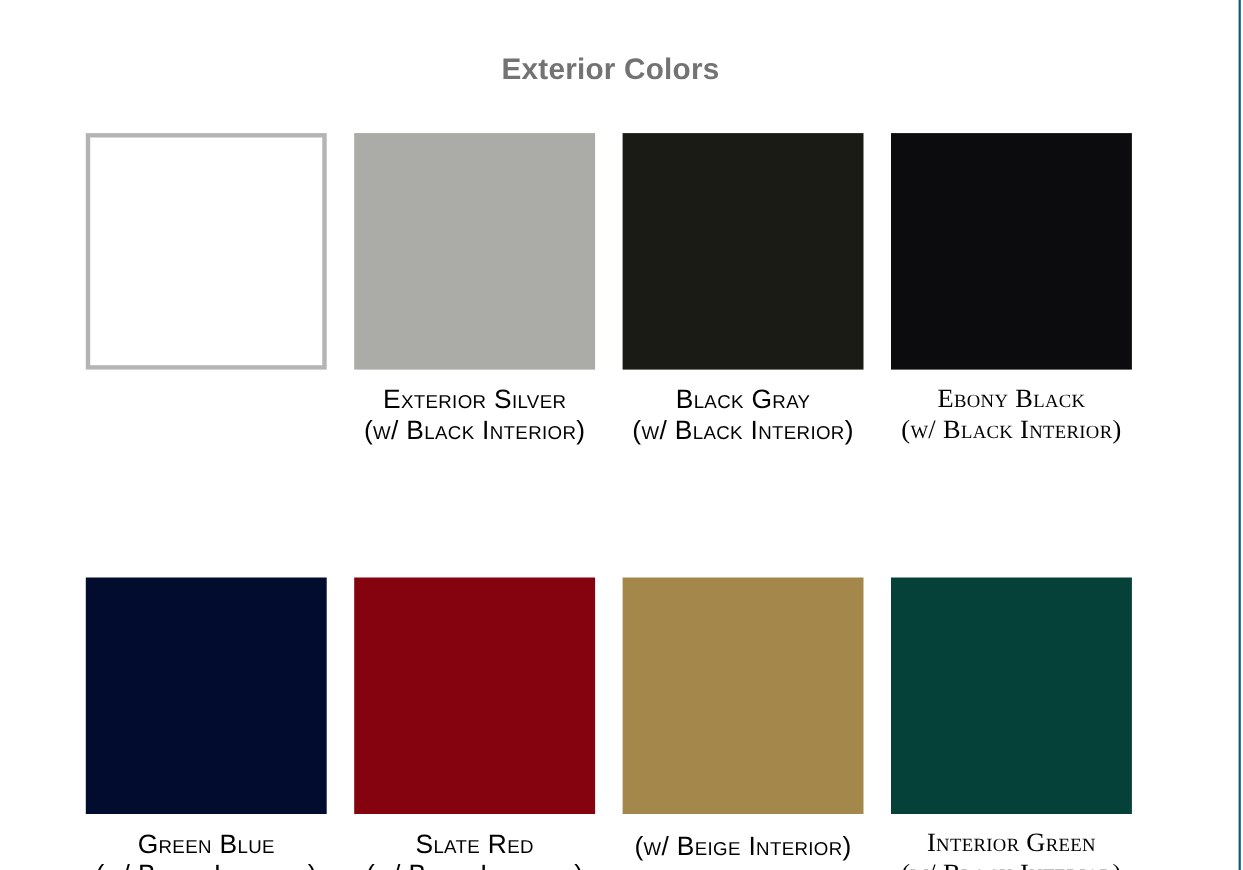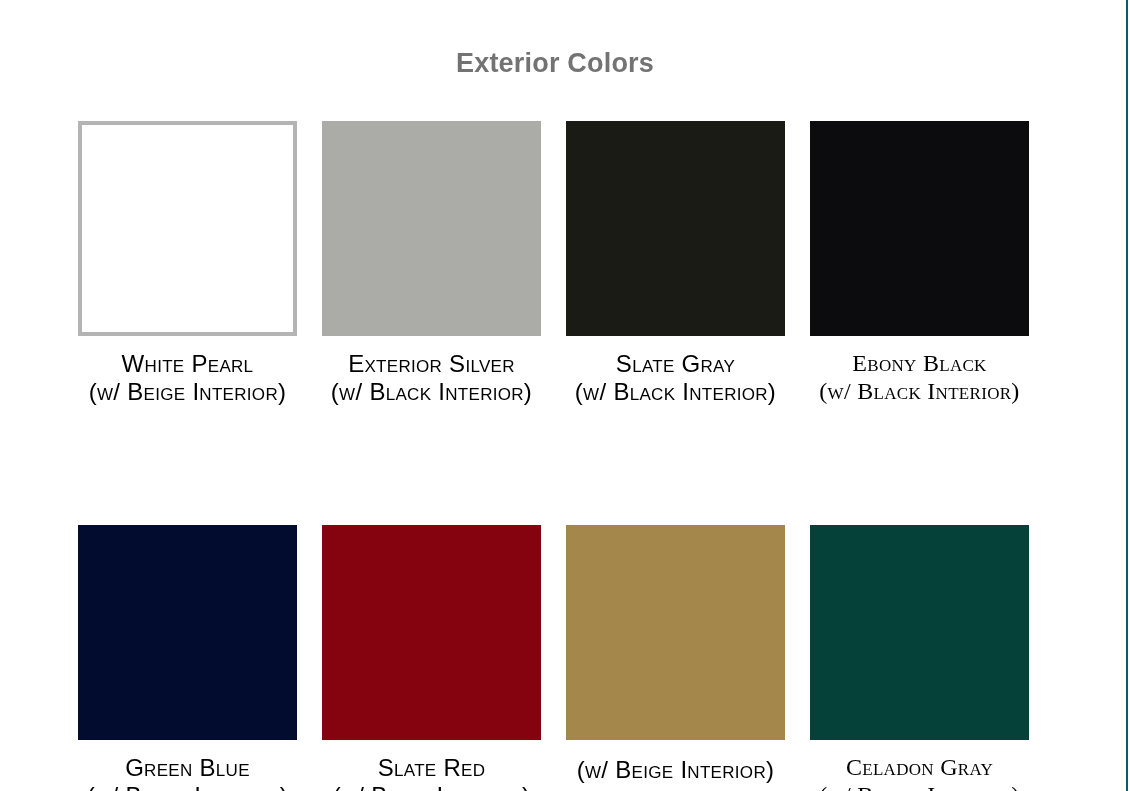--- a/index.html
+++ b/index.html
@@ -111,38 +111,34 @@
 <div class="page">
 
   <div class="page-title">Exterior Colors</div>
 
   <div class="swatch-grid">
 
     <div class="swatch-row row-1">
 
       <div class="swatch-cell">
         <div class="swatch-chip bordered" style="background: rgb(255, 255, 255); border-color: rgb(180, 180, 180);"></div>
-        <div class="swatch-caption">
-          <span class="caption-name">White Pearl</span>
-          <span class="caption-interior">(w/ Beige Interior)</span>
-        </div>
       </div>
 
       <div class="swatch-cell">
         <div class="swatch-chip" style="background: rgb(171, 172, 168);"></div>
         <div class="swatch-caption">
           <span class="caption-name">Exterior Silver</span>
           <span class="caption-interior">(w/ Black Interior)</span>
         </div>
       </div>
 
       <div class="swatch-cell">
         <div class="swatch-chip" style="background: rgb(26, 27, 21);"></div>
         <div class="swatch-caption">
-          <span class="caption-name">Slate Gray</span>
+          <span class="caption-name">Black Gray</span>
           <span class="caption-interior">(w/ Black Interior)</span>
         </div>
       </div>
 
       <div class="swatch-cell">
         <div class="swatch-chip" style="background: rgb(12, 11, 13);"></div>
         <div class="swatch-caption">
           <span class="caption-name">Ebony Black</span>
           <span class="caption-interior">(w/ Black Interior)</span>
         </div>
@@ -171,21 +167,21 @@
       <div class="swatch-cell">
         <div class="swatch-chip" style="background: rgb(163, 135, 75);"></div>
         <div class="swatch-caption">
           <span class="caption-interior">(w/ Beige Interior)</span>
         </div>
       </div>
 
       <div class="swatch-cell">
         <div class="swatch-chip" style="background: rgb(5, 64, 57);"></div>
         <div class="swatch-caption">
-          <span class="caption-name">Celadon Gray</span>
+          <span class="caption-name">Interior Green</span>
           <span class="caption-interior">(w/ Black Interior)</span>
         </div>
       </div>
 
     </div>
 
   </div>
 </div>
 
 <div class="right-rule" style="background: rgb(13, 90, 110);"></div>

